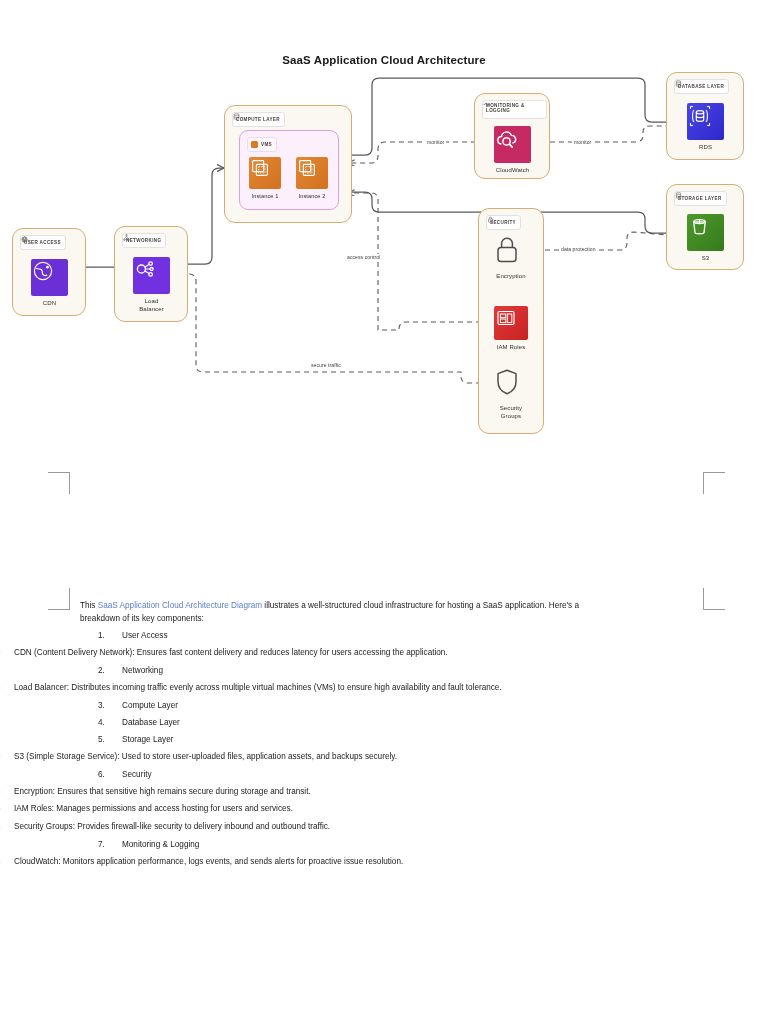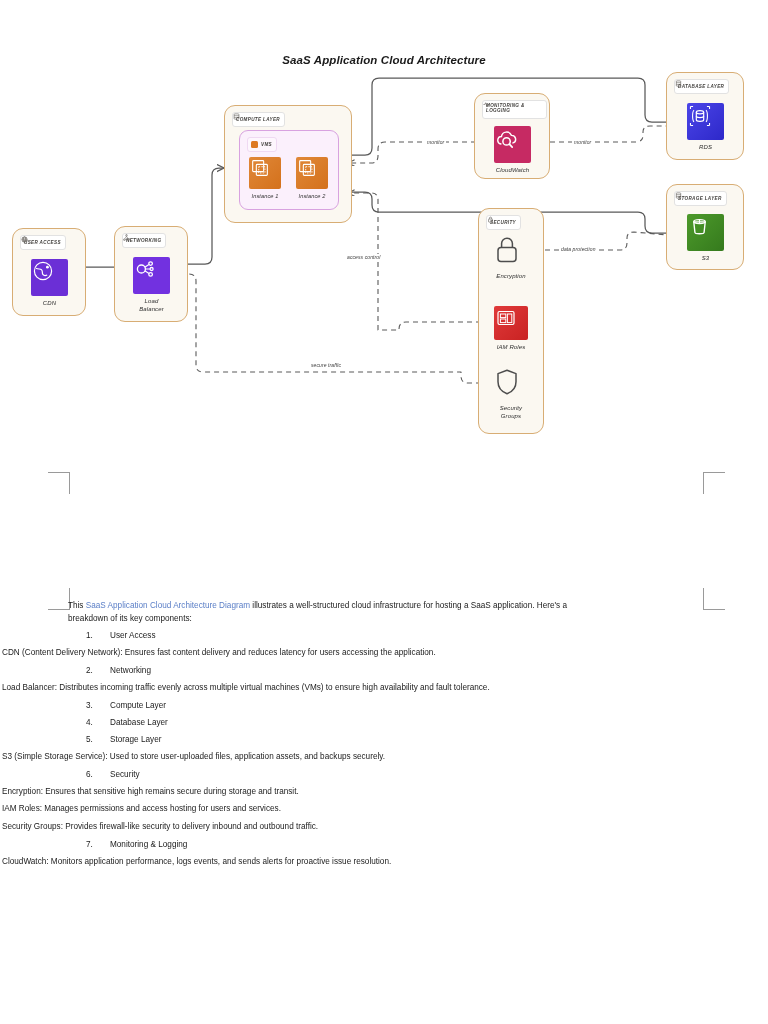--- a/index.html
+++ b/index.html
@@ -5,21 +5,21 @@
   html,body{margin:0;padding:0;}
   body{
     width:768px;height:1024px;background:#ffffff;
     font-family:"Liberation Sans",sans-serif;
     position:relative;overflow:hidden;
     -webkit-font-smoothing:antialiased;
   }
   .page{position:absolute;inset:0;}
 
   
-  #diagram{position:absolute;left:0;top:0;width:768px;height:470px;font-style:italic;}
+  #diagram{position:absolute;left:0;top:0;width:768px;height:470px;}
   #diagram svg{position:absolute;left:0;top:0;}
 
   .dtitle{
     position:absolute;left:0;top:54px;width:768px;text-align:center;
     font-size:11.5px;font-weight:bold;color:#1a1a1a;letter-spacing:.1px;
   }
 
   
   .group{
     position:absolute;border:1.1px solid #d8ad74;border-radius:11px;
@@ -56,21 +56,21 @@
   .edge-label{
     position:absolute;font-size:5px;color:#3a3a3a;background:#ffffff;
     padding:0 2px;letter-spacing:.1px;white-space:nowrap;
   }
 
   
   .crop{position:absolute;}
   .crop i{position:absolute;background:#9a9a9a;display:block;}
 
   
-  #doc{position:absolute;left:4px;top:600px;width:640px;}
+  #doc{position:absolute;left:16px;top:600px;width:640px;}
   .para{
     font-size:8.2px;line-height:12.6px;color:#1b1b1b;
     margin:0 0 1px 0;padding:0 68px 0 64px;
   }
   .para .lnk{color:#5b7fc7;}
   ol.outline{margin:2px 0 0 0;padding:0;list-style:none;}
   ol.outline > li{margin:0;padding:0;}
   .lv1{
     font-size:8.2px;line-height:13px;color:#1b1b1b;
     padding-left:82px;position:relative;margin-top:4px;

